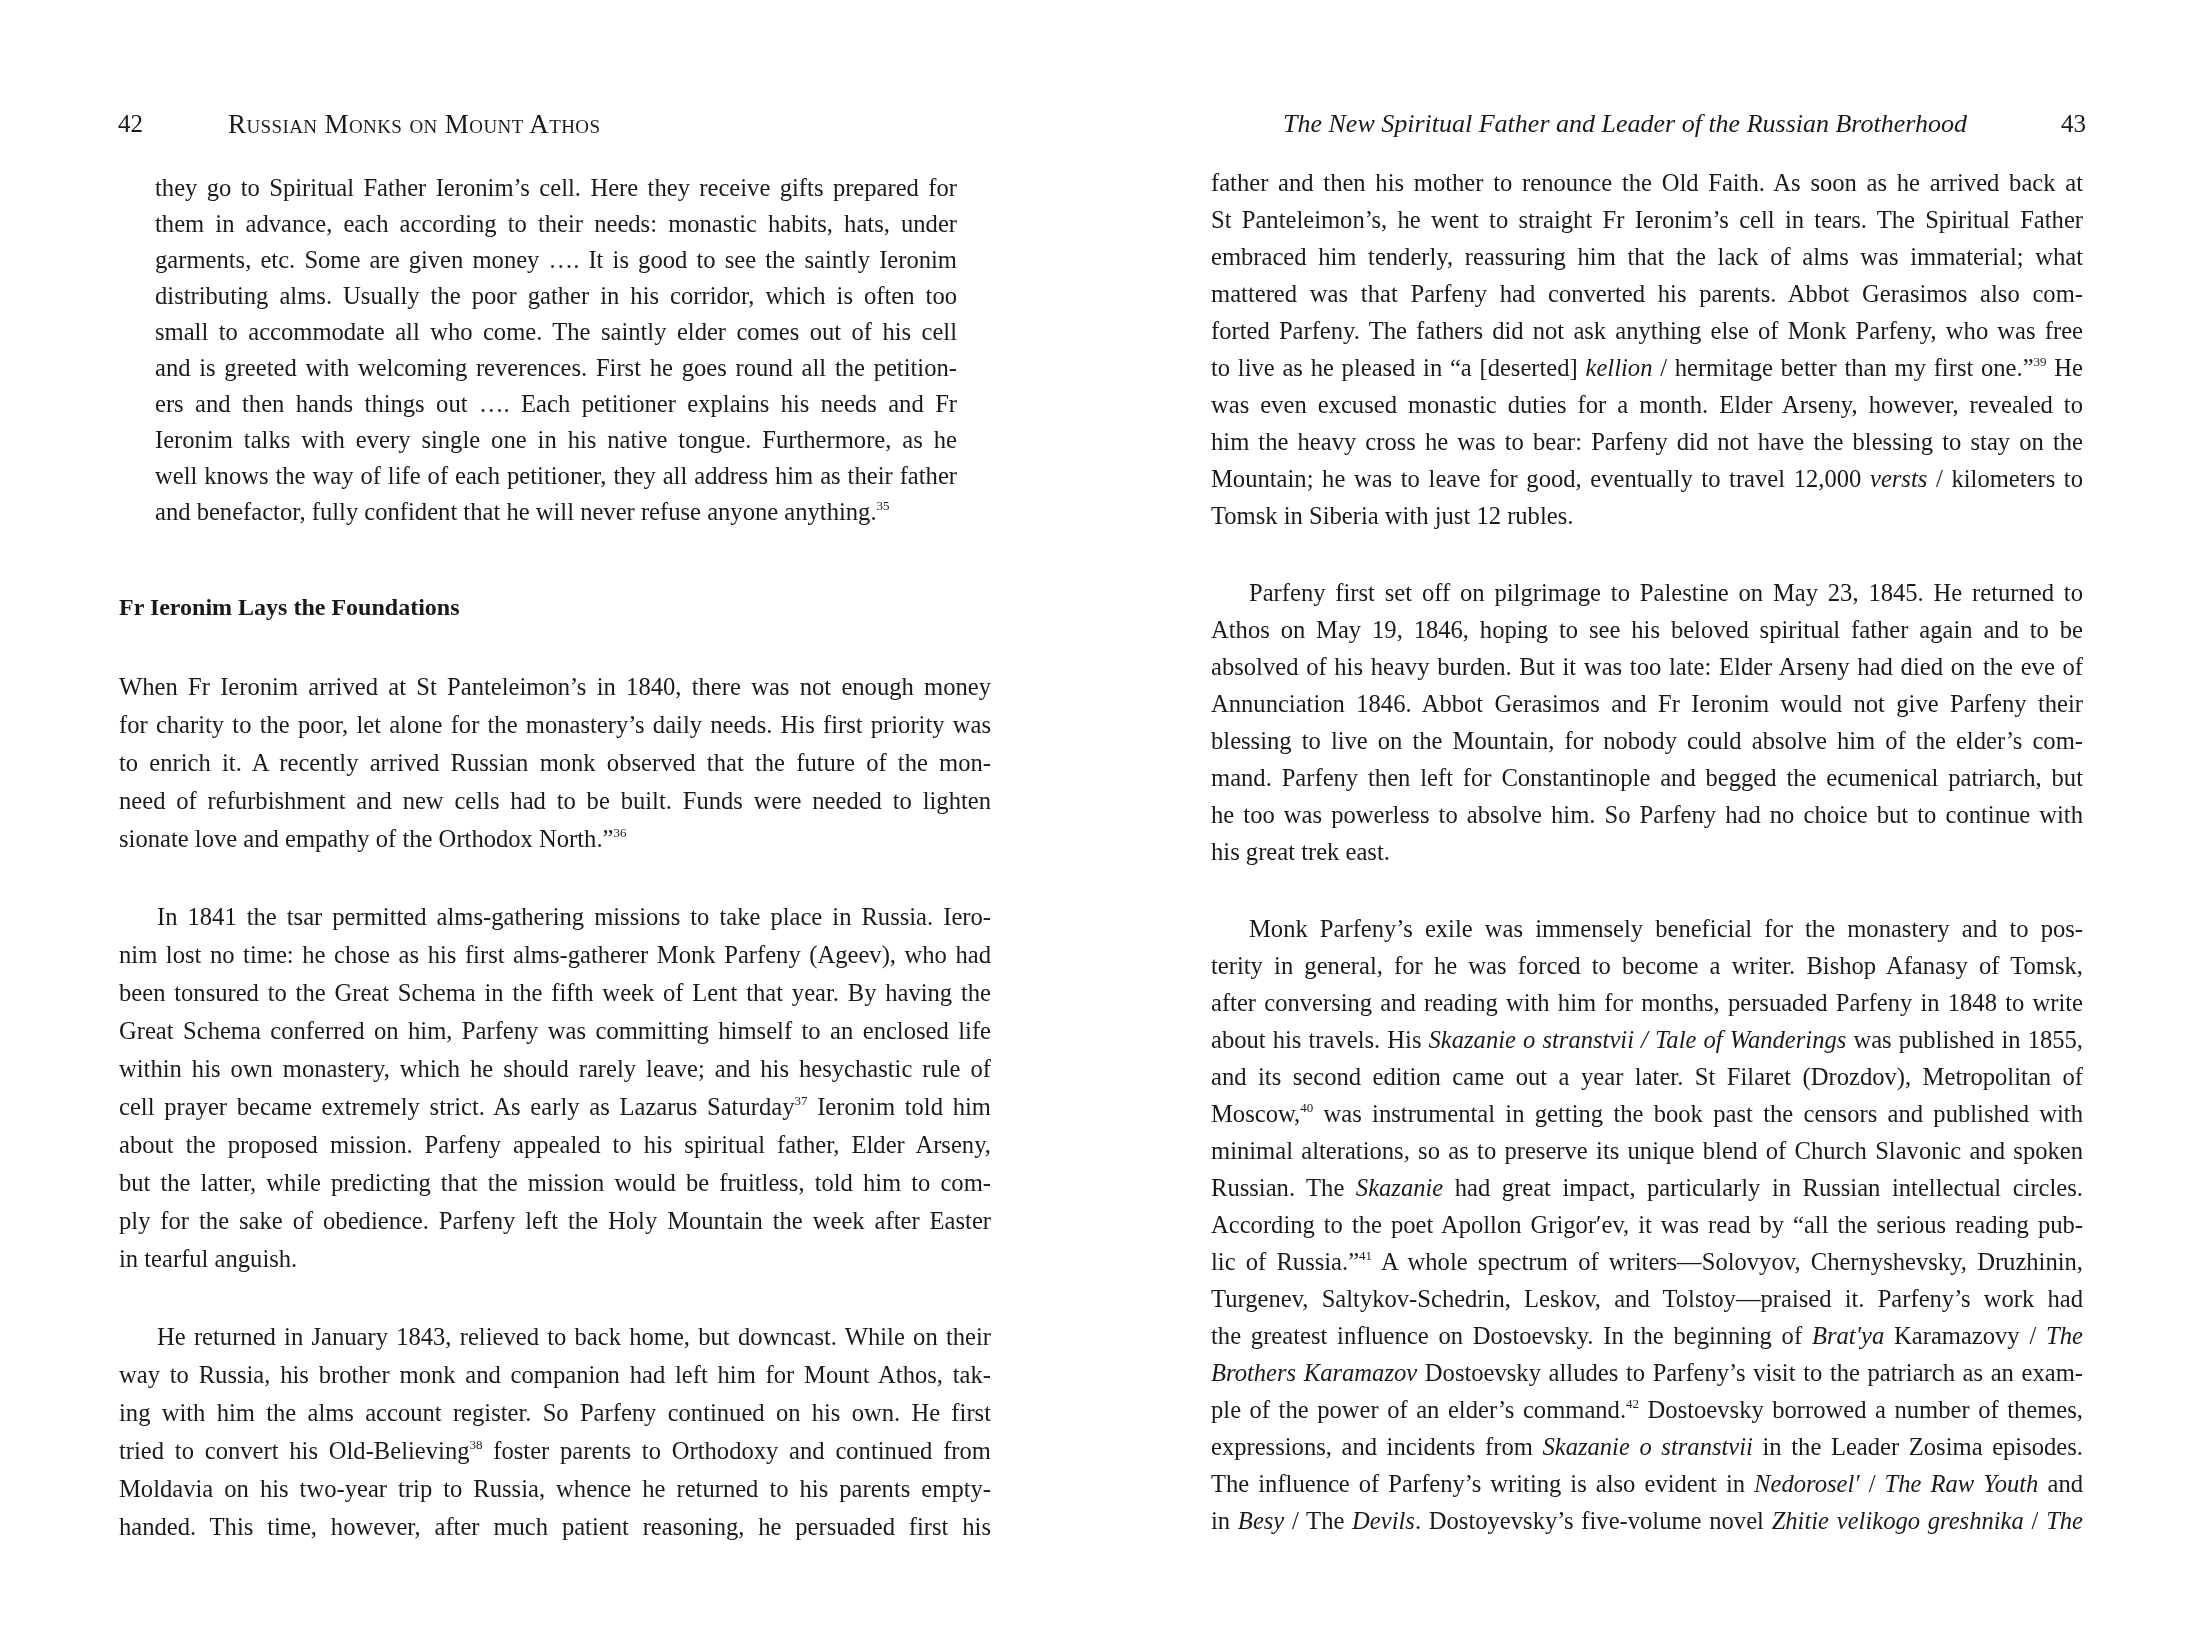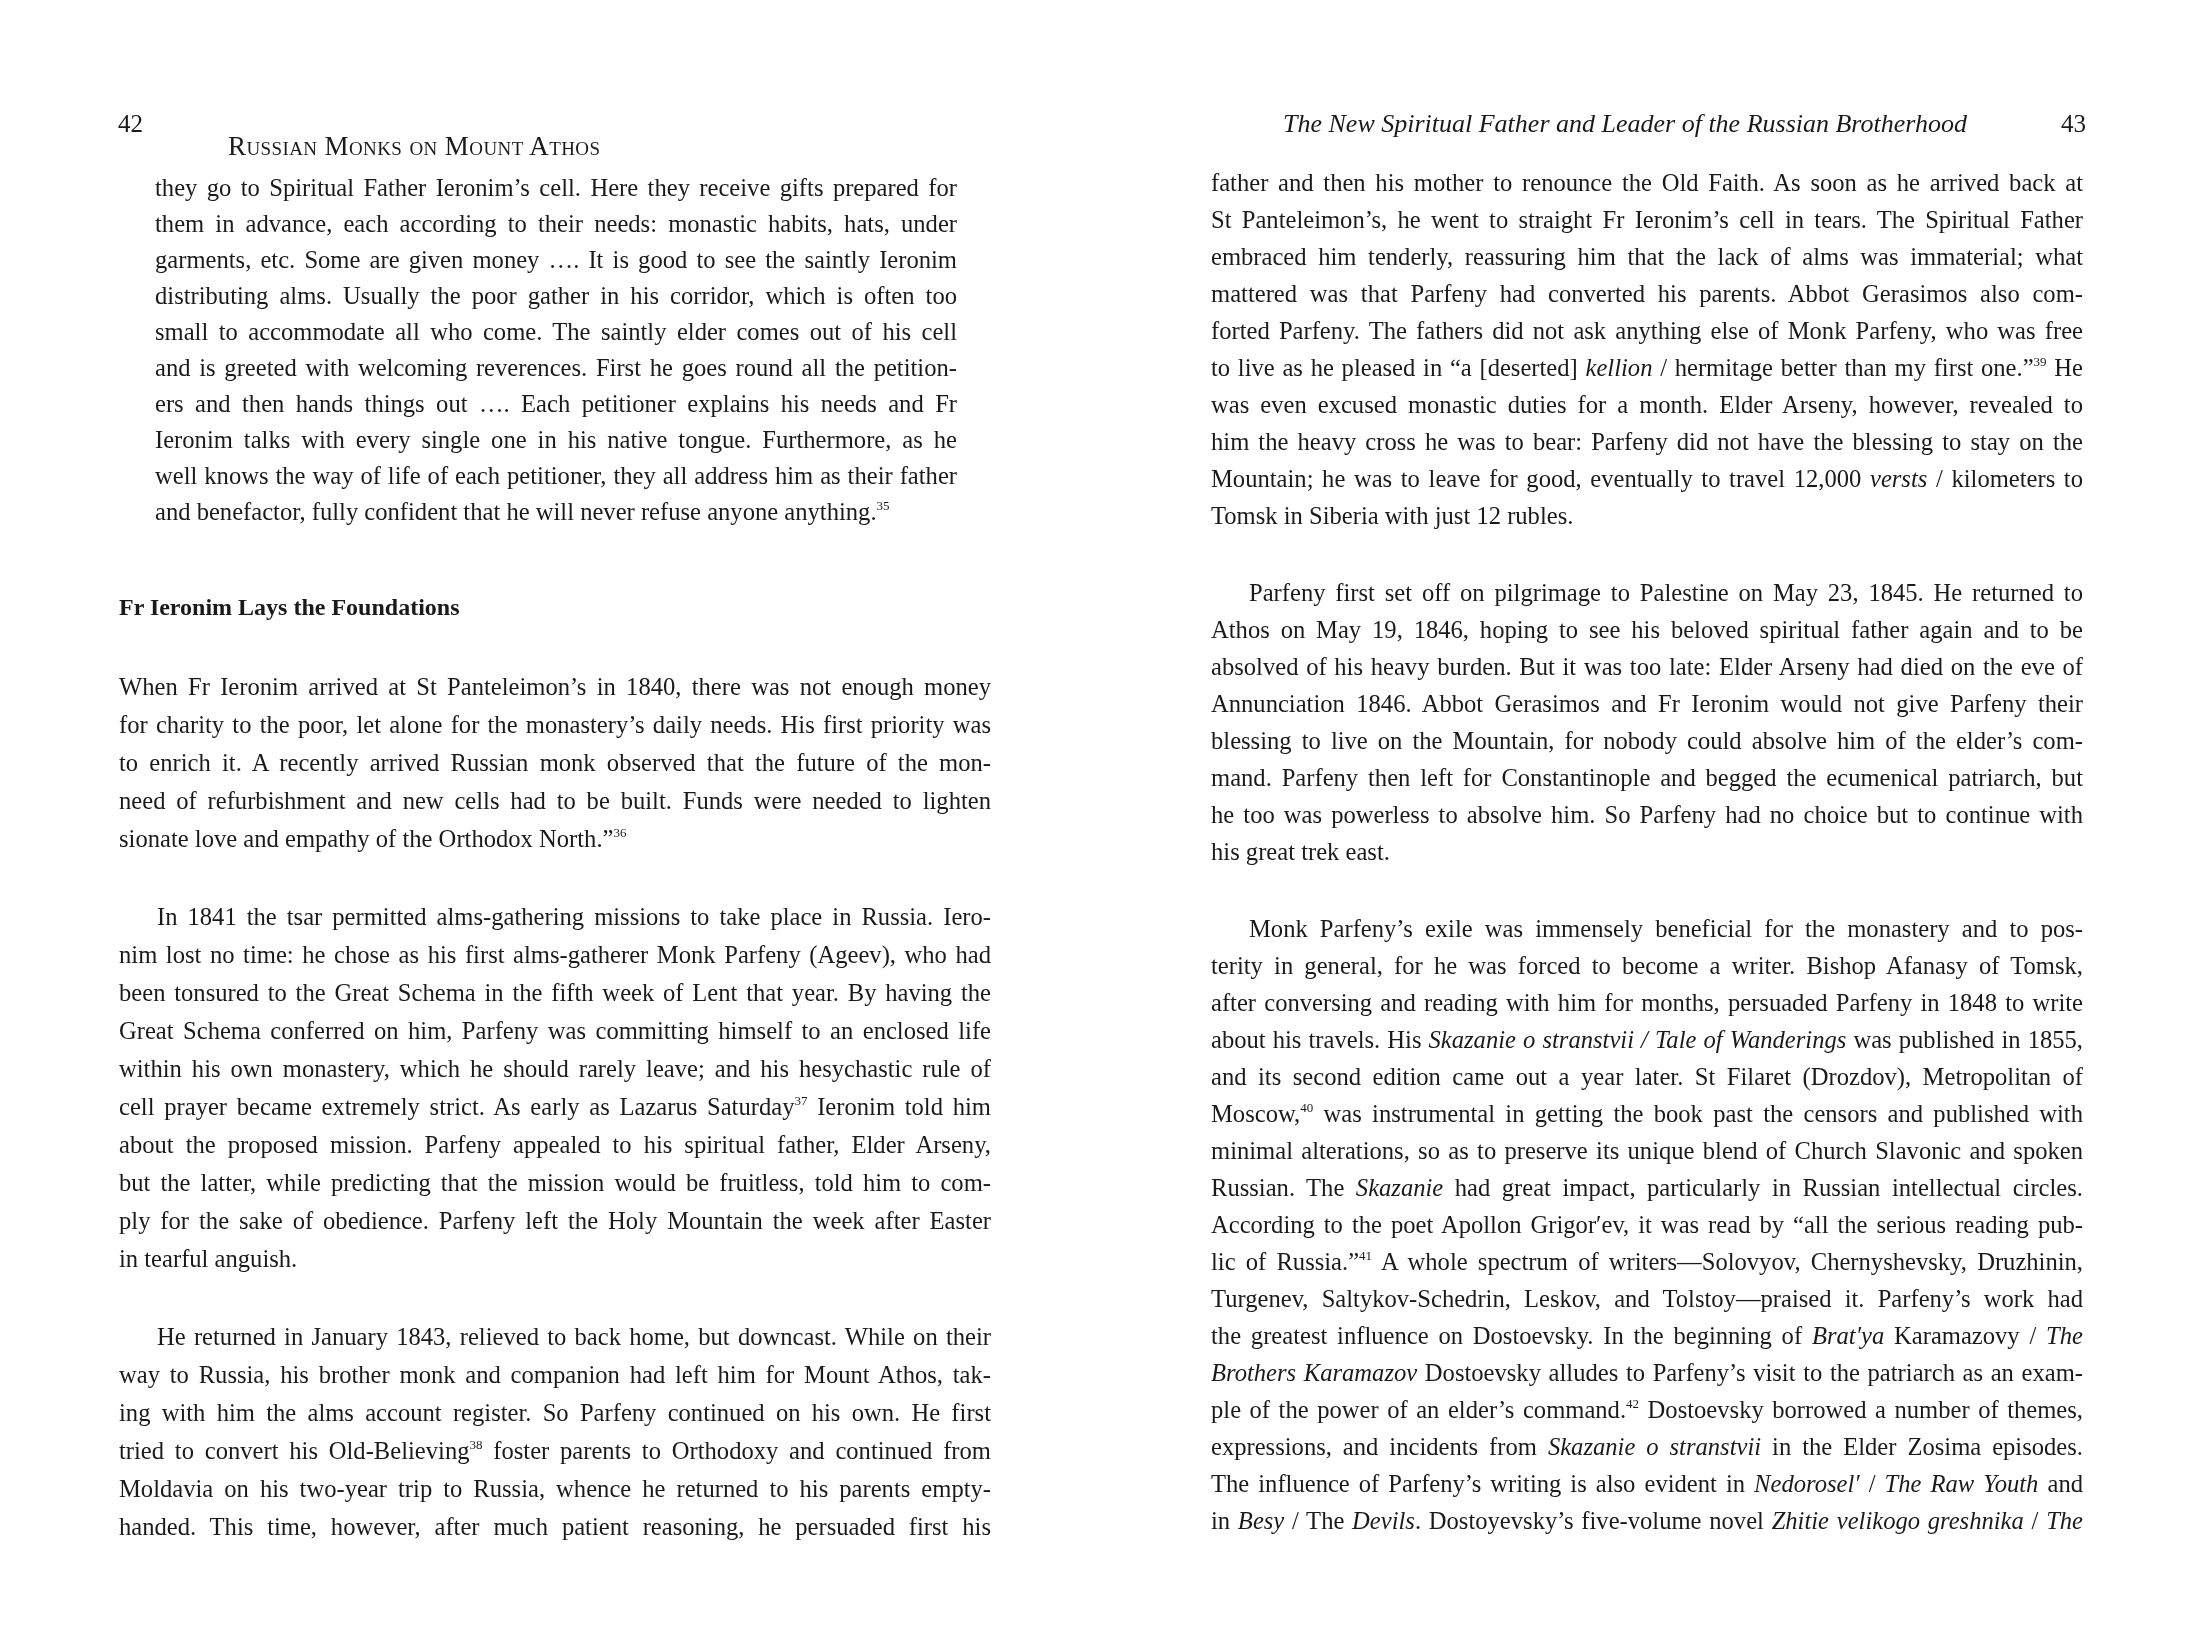--- a/index.html
+++ b/index.html
@@ -5,21 +5,21 @@
   html, body { margin: 0; padding: 0; background: #ffffff; }
   body { width: 2203px; height: 1652px; position: relative; overflow: hidden;
          font-family: "Liberation Serif", "DejaVu Serif", serif; color: #1a1a1a; }
   .page { position: absolute; top: 0; height: 1652px; }
   .page-left { left: 0; width: 1101px; }
   .page-right { left: 1101px; width: 1101px; }
 
   .running-head { position: absolute; top: 107px; height: 34px; font-size: 25px; line-height: 34px; white-space: nowrap; }
   .folio { position: absolute; font-size: 25px; }
   .left-folio { left: 118px; }
-  .left-title { left: 228px; font-variant: small-caps; letter-spacing: 0.4px; font-size: 27px; margin-top: 22px; }
+  .left-title { left: 228px; font-variant: small-caps; letter-spacing: 0.4px; font-size: 27px; }
   .right-title { left: 182px; font-style: italic; font-size: 26px; }
   .right-folio { left: 960px; }
 
   .col { position: absolute; font-size: 24.6px; }
   .line { display: block; height: 38px; line-height: 38px; white-space: nowrap;
           text-align: justify; text-align-last: justify; }
   .line.last { text-align-last: left; }
   .line.indent { padding-left: 38px; margin-top: 40px; }
   .right-col .line { height: 37px; line-height: 37px; }
 
@@ -117,18 +117,18 @@
     <span class="line">and its second edition came out a year later. St Filaret (Drozdov), Metropolitan of</span>
     <span class="line"><span>Moscow,</span><sup>40</sup><span> was instrumental in getting the book past the censors and published with</span></span>
     <span class="line">minimal alterations, so as to preserve its unique blend of Church Slavonic and spoken</span>
     <span class="line"><span>Russian. The </span><i>Skazanie</i><span> had great impact, particularly in Russian intellectual circles.</span></span>
     <span class="line">According to the poet Apollon Grigor′ev, it was read by “all the serious reading pub-</span>
     <span class="line"><span>lic of Russia.”</span><sup>41</sup><span> A whole spectrum of writers—Solovyov, Chernyshevsky, Druzhinin,</span></span>
     <span class="line">Turgenev, Saltykov-Schedrin, Leskov, and Tolstoy—praised it. Parfeny’s work had</span>
     <span class="line"><span>the greatest influence on Dostoevsky. In the beginning of </span><i>Brat′ya</i><span> Karamazovy / </span><i>The</i></span>
     <span class="line"><i>Brothers Karamazov</i><span> Dostoevsky alludes to Parfeny’s visit to the patriarch as an exam-</span></span>
     <span class="line"><span>ple of the power of an elder’s command.</span><sup>42</sup><span> Dostoevsky borrowed a number of themes,</span></span>
-    <span class="line"><span>expressions, and incidents from </span><i>Skazanie o stranstvii</i><span> in the Elder Zosima episodes.</span></span>
+    <span class="line"><span>expressions, and incidents from </span><i>Skazanie o stranstvii</i><span> in the Leader Zosima episodes.</span></span>
     <span class="line"><span>The influence of Parfeny’s writing is also evident in </span><i>Nedorosel′</i><span> / </span><i>The Raw Youth</i><span> and</span></span>
     <span class="line"><span>in </span><i>Besy</i><span> / The </span><i>Devils</i><span>. Dostoyevsky’s five-volume novel </span><i>Zhitie velikogo greshnika</i><span> / </span><i>The</i></span>
   </div>
 </div>
 
 
 </body></html>

